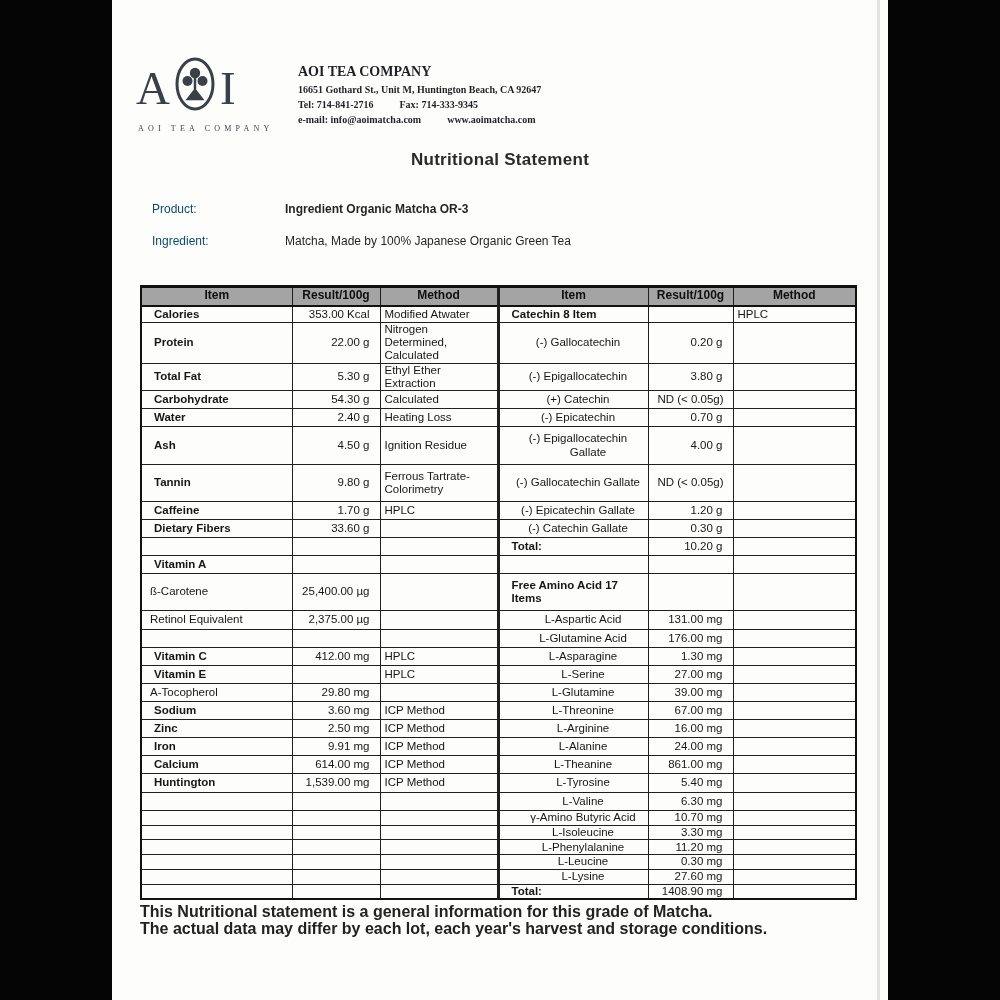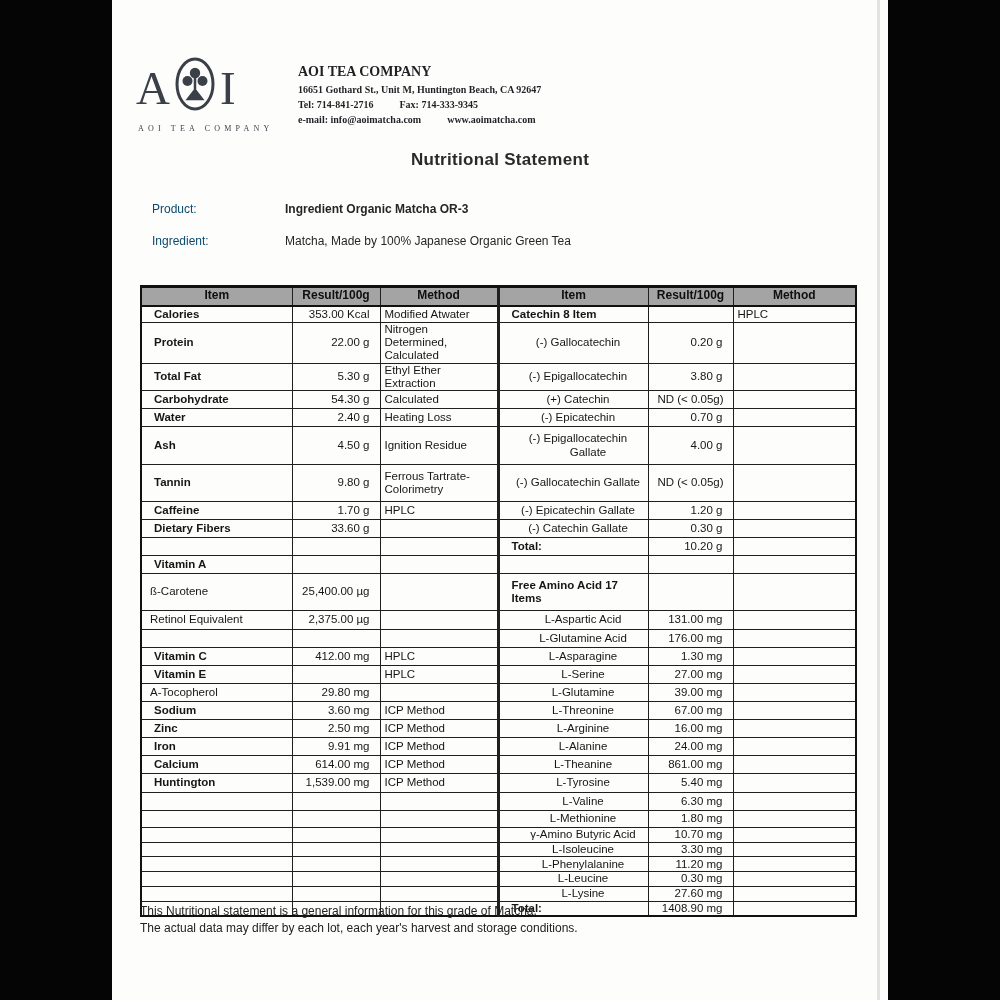--- a/index.html
+++ b/index.html
@@ -56,21 +56,21 @@
   td.b{font-weight:bold;padding-left:12px;}
   td.n{padding-left:4px;}
   td.i1{padding-left:8px;}
   td.i2{padding-left:22px;text-align:center;}
   td.cat{padding-left:32px;text-indent:-20px;text-align:center;}
   td.val{text-align:right;padding-right:10px;}
   td.valc{text-align:center;}
   td.m{padding-left:4px;}
   
   .footer{
-    position:absolute;left:28px;top:903px;font-size:12px;font-weight:normal;
+    position:absolute;left:28px;top:903px;font-size:16px;font-weight:bold;
     color:#222;line-height:17px;width:700px;
   }
 </style>
 </head>
 <body>
 
 <div class="page">
   <div class="page-edge"></div>
 
   <div class="logo">
@@ -306,28 +306,20 @@
             <td class="m"></td>
           </tr>
           <tr style="height: 18px;">
             <td class="n"></td>
             <td class="val"></td>
             <td class="m"></td>
             <td class="i2">L-Valine</td>
             <td class="val">6.30 mg</td>
             <td class="m"></td>
           </tr>
-          <tr style="height: 17px;">
-            <td class="n"></td>
-            <td class="val"></td>
-            <td class="m"></td>
-            <td class="i2">L-Methionine</td>
-            <td class="val">1.80 mg</td>
-            <td class="m"></td>
-          </tr>
           <tr style="height: 15px;">
             <td class="n"></td>
             <td class="val"></td>
             <td class="m"></td>
             <td class="i2">γ-Amino Butyric Acid</td>
             <td class="val">10.70 mg</td>
             <td class="m"></td>
           </tr>
           <tr style="height: 14px;">
             <td class="n"></td>

